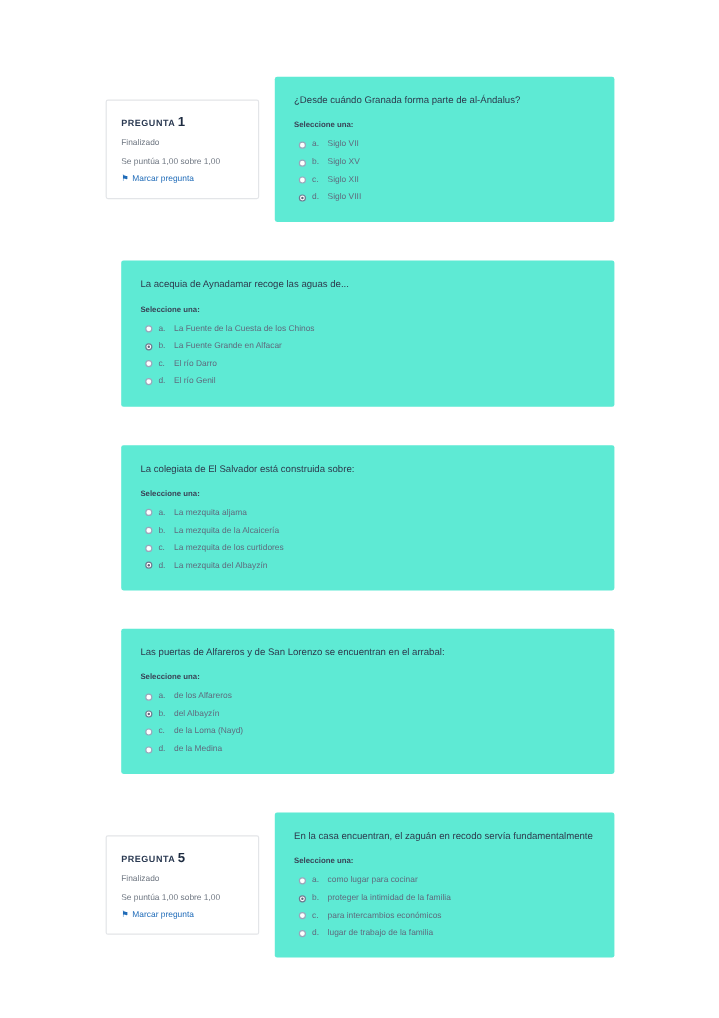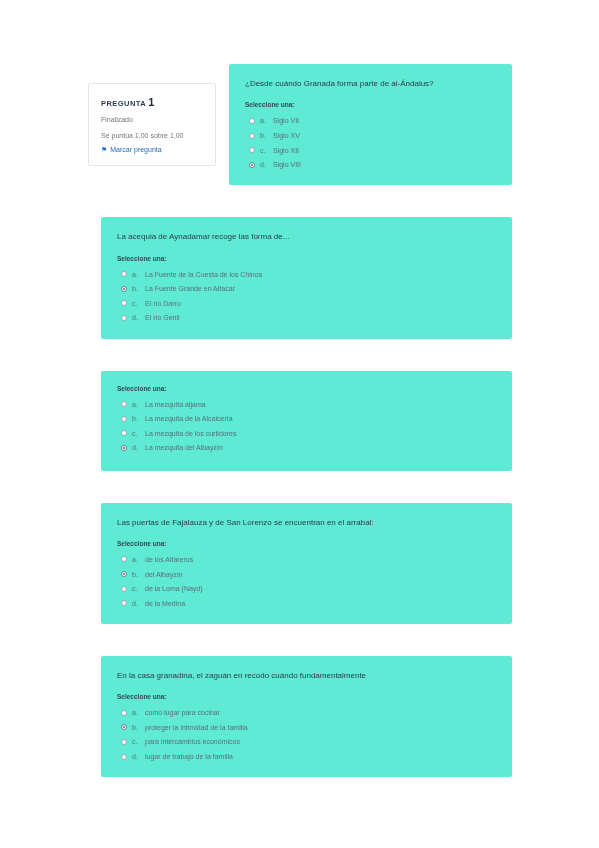--- a/index.html
+++ b/index.html
@@ -188,21 +188,21 @@
             <label class="answer selected">
               <span class="radio"></span>
               <span class="ans-letter">d.</span>
               <span class="ans-text">Siglo VIII</span>
             </label>
           </div>
         </div>
       </div>
       <div class="question-row">
         <div class="q-panel">
-          <div class="q-text">La acequia de Aynadamar recoge las forma de...</div>
+          <div class="q-text">La acequia de Aynadamar recoge las aguas de...</div>
           <div class="q-instruction">Seleccione una:</div>
           <div class="answers">
             <label class="answer">
               <span class="radio"></span>
               <span class="ans-letter">a.</span>
               <span class="ans-text">La Fuente de la Cuesta de los Chinos</span>
             </label>
             <label class="answer selected">
               <span class="radio"></span>
               <span class="ans-letter">b.</span>
@@ -216,20 +216,21 @@
             <label class="answer">
               <span class="radio"></span>
               <span class="ans-letter">d.</span>
               <span class="ans-text">El río Genil</span>
             </label>
           </div>
         </div>
       </div>
       <div class="question-row">
         <div class="q-panel">
+          <div class="q-text">La colegiata de El Salvador está construida sobre:</div>
           <div class="q-instruction">Seleccione una:</div>
           <div class="answers">
             <label class="answer">
               <span class="radio"></span>
               <span class="ans-letter">a.</span>
               <span class="ans-text">La mezquita aljama</span>
             </label>
             <label class="answer">
               <span class="radio"></span>
               <span class="ans-letter">b.</span>
@@ -243,21 +244,21 @@
             <label class="answer selected">
               <span class="radio"></span>
               <span class="ans-letter">d.</span>
               <span class="ans-text">La mezquita del Albayzín</span>
             </label>
           </div>
         </div>
       </div>
       <div class="question-row">
         <div class="q-panel">
-          <div class="q-text">Las puertas de Fajalauza y de San Lorenzo se encuentran en el arrabal:</div>
+          <div class="q-text">Las puertas de Alfareros y de San Lorenzo se encuentran en el arrabal:</div>
           <div class="q-instruction">Seleccione una:</div>
           <div class="answers">
             <label class="answer">
               <span class="radio"></span>
               <span class="ans-letter">a.</span>
               <span class="ans-text">de los Alfareros</span>
             </label>
             <label class="answer selected">
               <span class="radio"></span>
               <span class="ans-letter">b.</span>
@@ -270,22 +271,31 @@
             </label>
             <label class="answer">
               <span class="radio"></span>
               <span class="ans-letter">d.</span>
               <span class="ans-text">de la Medina</span>
             </label>
           </div>
         </div>
       </div>
       <div class="question-row">
-        <div class="q-panel">
-          <div class="q-text">En la casa granadina, el zaguán en recodo cuándo fundamentalmente</div>
+        <div class="info-card">
+          <div class="info-title"><span>PREGUNTA</span><span class="qnum">5</span></div>
+          <div class="info-state">Finalizado</div>
+          <div class="info-grade">Se puntúa 1,00 sobre 1,00</div>
+          <div class="info-flag">
+            <span class="flag-glyph">⚑</span>
+            <span>Marcar pregunta</span>
+          </div>
+        </div>
+        <div class="q-panel">
+          <div class="q-text">En la casa encuentran, el zaguán en recodo servía fundamentalmente</div>
           <div class="q-instruction">Seleccione una:</div>
           <div class="answers">
             <label class="answer">
               <span class="radio"></span>
               <span class="ans-letter">a.</span>
               <span class="ans-text">como lugar para cocinar</span>
             </label>
             <label class="answer selected">
               <span class="radio"></span>
               <span class="ans-letter">b.</span>

